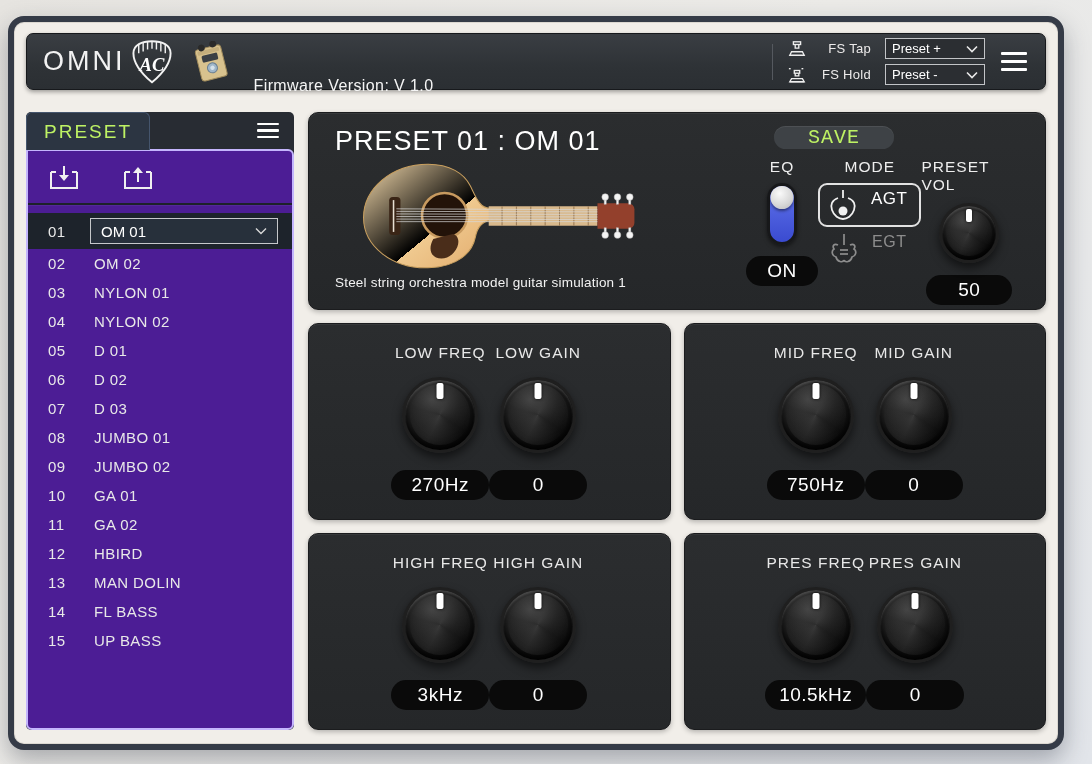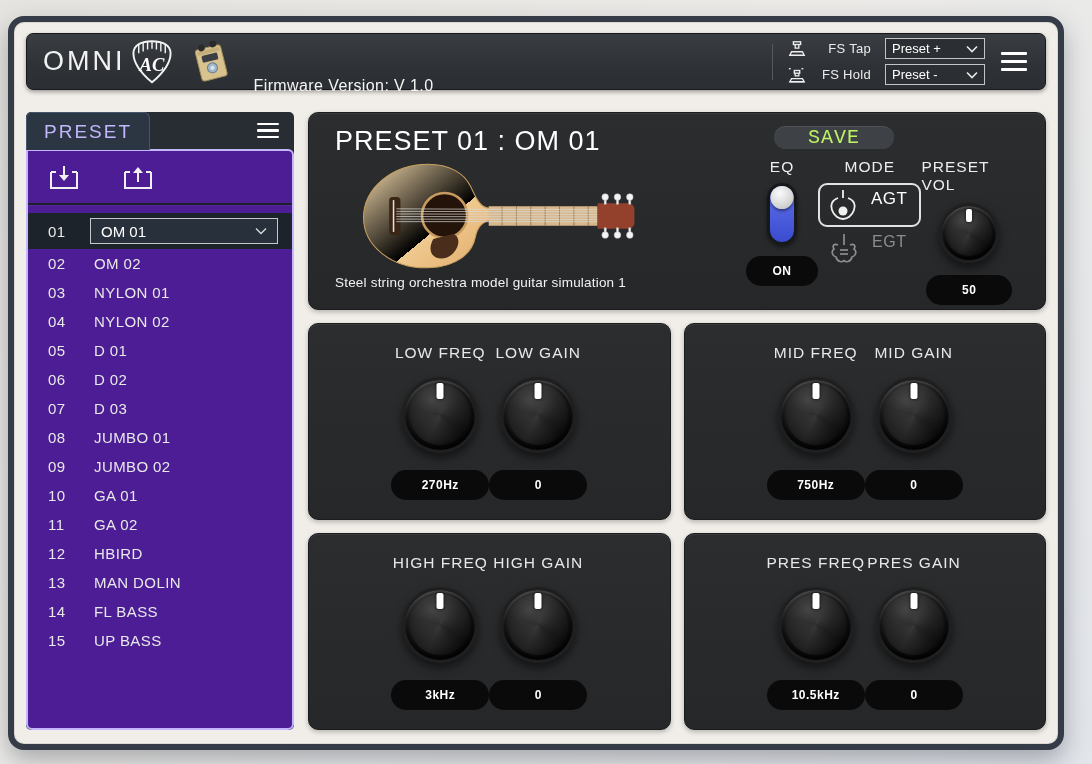--- a/index.html
+++ b/index.html
@@ -44,21 +44,21 @@
   .hamburger span { display:block; width:26px; height:3px; background:#fff; border-radius:1px; }
   
   .content { flex:1; display:flex; gap:14px; margin-top:22px; min-height:0; }
   
   .sidebar { width:268px; flex:0 0 auto; background:#282c33; border-radius:5px;
              display:flex; flex-direction:column; padding:0; }
   .tab-row { height:37px; display:flex; align-items:stretch; }
   .sidebar-tab {
     background:#2c3542; border:1px solid #45556d; border-bottom:none;
     border-radius:6px 6px 0 0; display:flex; align-items:center;
-    padding:0 17px; font-size:19px; letter-spacing:2px; color:#c4b5fd;
+    padding:0 17px; font-size:19px; letter-spacing:2px; color:#bef264;
     position:relative; z-index:2; margin-bottom:-1px; cursor:pointer;
   }
   .tab-rest { flex:1; display:flex; align-items:center; justify-content:flex-end; padding-right:13px; }
   .hamburger.small span { width:22px; height:2.5px; gap:4px; }
   .hamburger.small { gap:4px; }
   .sidebar-body {
     flex:1; background:#4c1d95; border:2px solid #c4b5fd;
     border-radius:0 6px 6px 6px; display:flex; flex-direction:column; overflow:hidden;
   }
   .io-row { display:flex; gap:42px; padding:13px 20px 11px; }
@@ -104,22 +104,22 @@
     border:3px solid #17181a; box-shadow:0 2px 4px rgba(0,0,0,.5);
   }
   .toggle-knob {
     position:absolute; top:0px; left:50%; transform:translateX(-50%);
     width:23px; height:23px; border-radius:50%;
     background:radial-gradient(circle at 40% 32%,#fafafa 0%,#d6d6d6 60%,#b5b5b5 100%);
     box-shadow:0 2px 3px rgba(0,0,0,.45);
   }
   .pill {
     min-width:72px; height:30px; border-radius:15px; background:#0a0a0a;
-    color:#fff; font-size:12px; display:flex; align-items:center; justify-content:center;
-    padding:0 14px; letter-spacing:.5px;font-weight:bold;
+    color:#fff; font-size:19px; display:flex; align-items:center; justify-content:center;
+    padding:0 14px; letter-spacing:.5px;
   }
   .toggle + .pill, .state-pill { margin-top:11px; }
   
   .mode-option { display:flex; align-items:flex-start; gap:13px; cursor:pointer; }
   .mode-option.selected {
     border:2px solid #e2e2e2; border-radius:9px; padding:4px 12px 4px 8px;
     color:#fff; font-size:17px; letter-spacing:.5px;
   }
   .mode-option.dim { color:#8d8d8d; font-size:16px; padding:6px 12px 0 8px; letter-spacing:.5px; }
   .mode-icon { width:30px; height:32px; }

